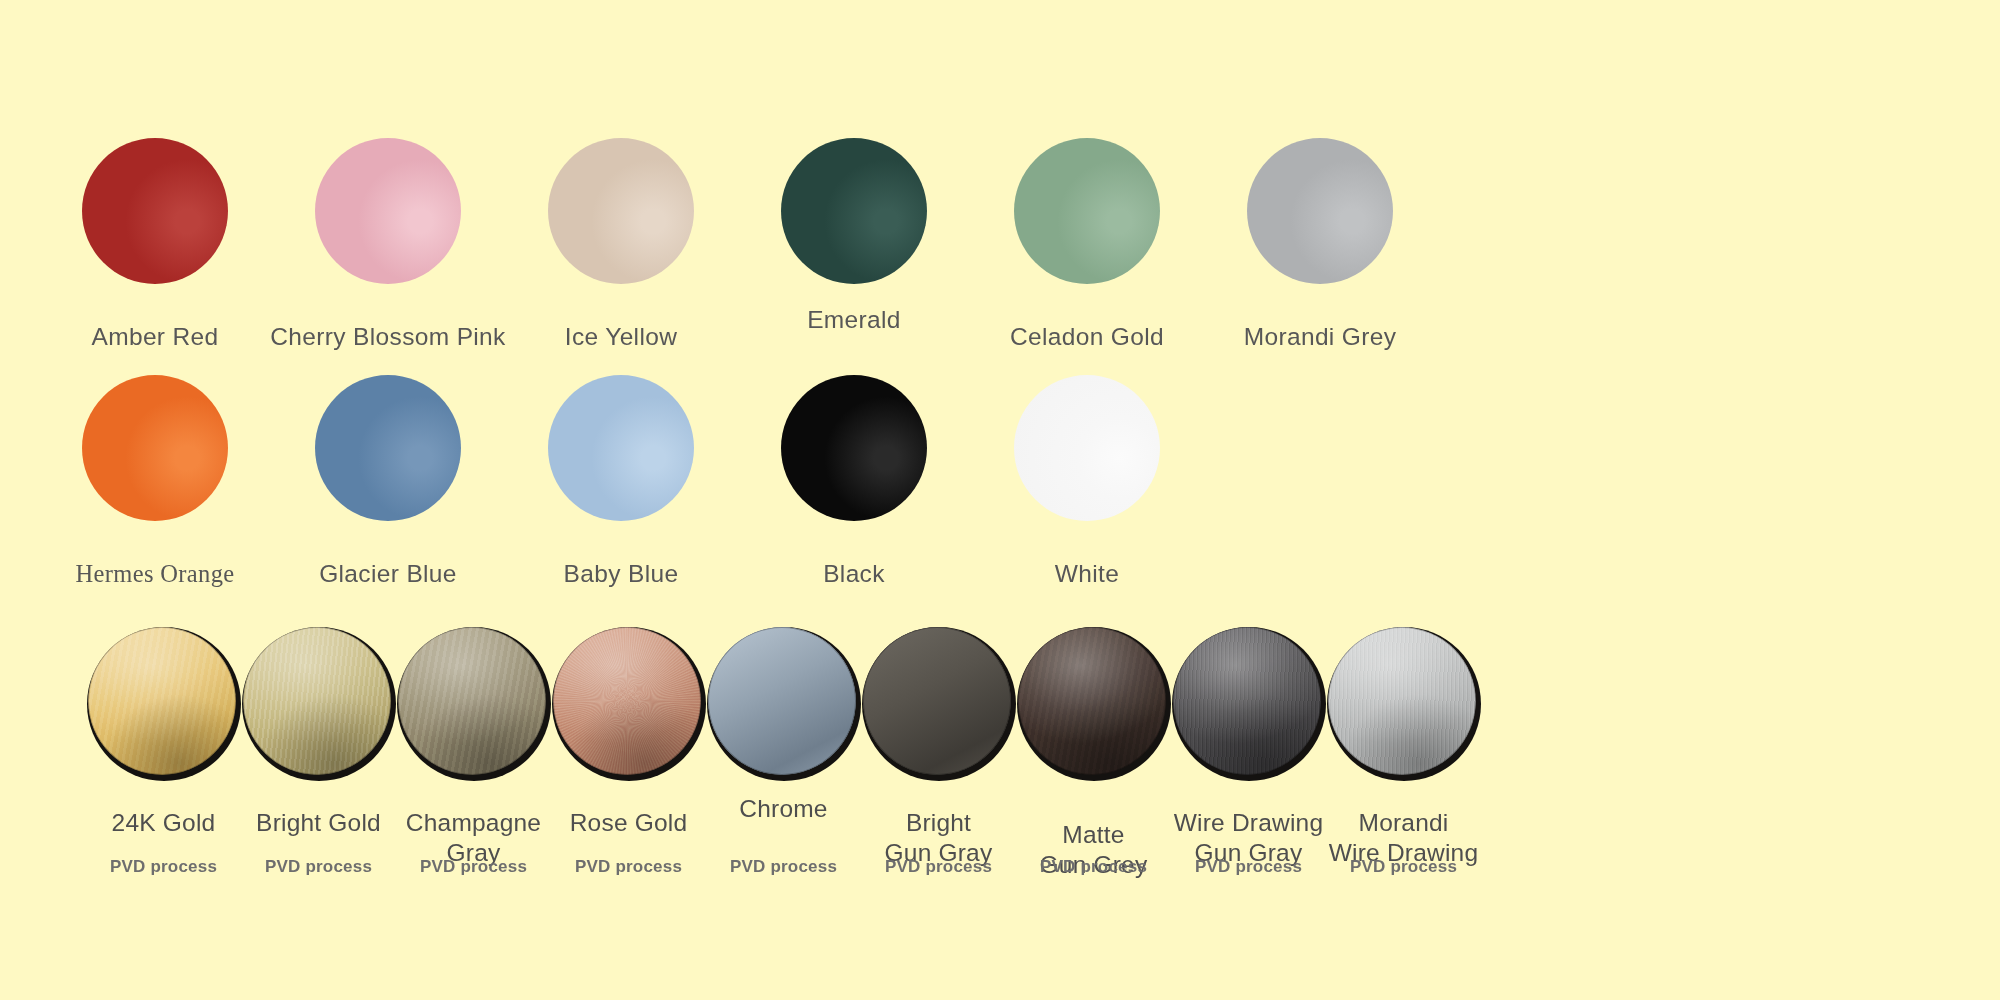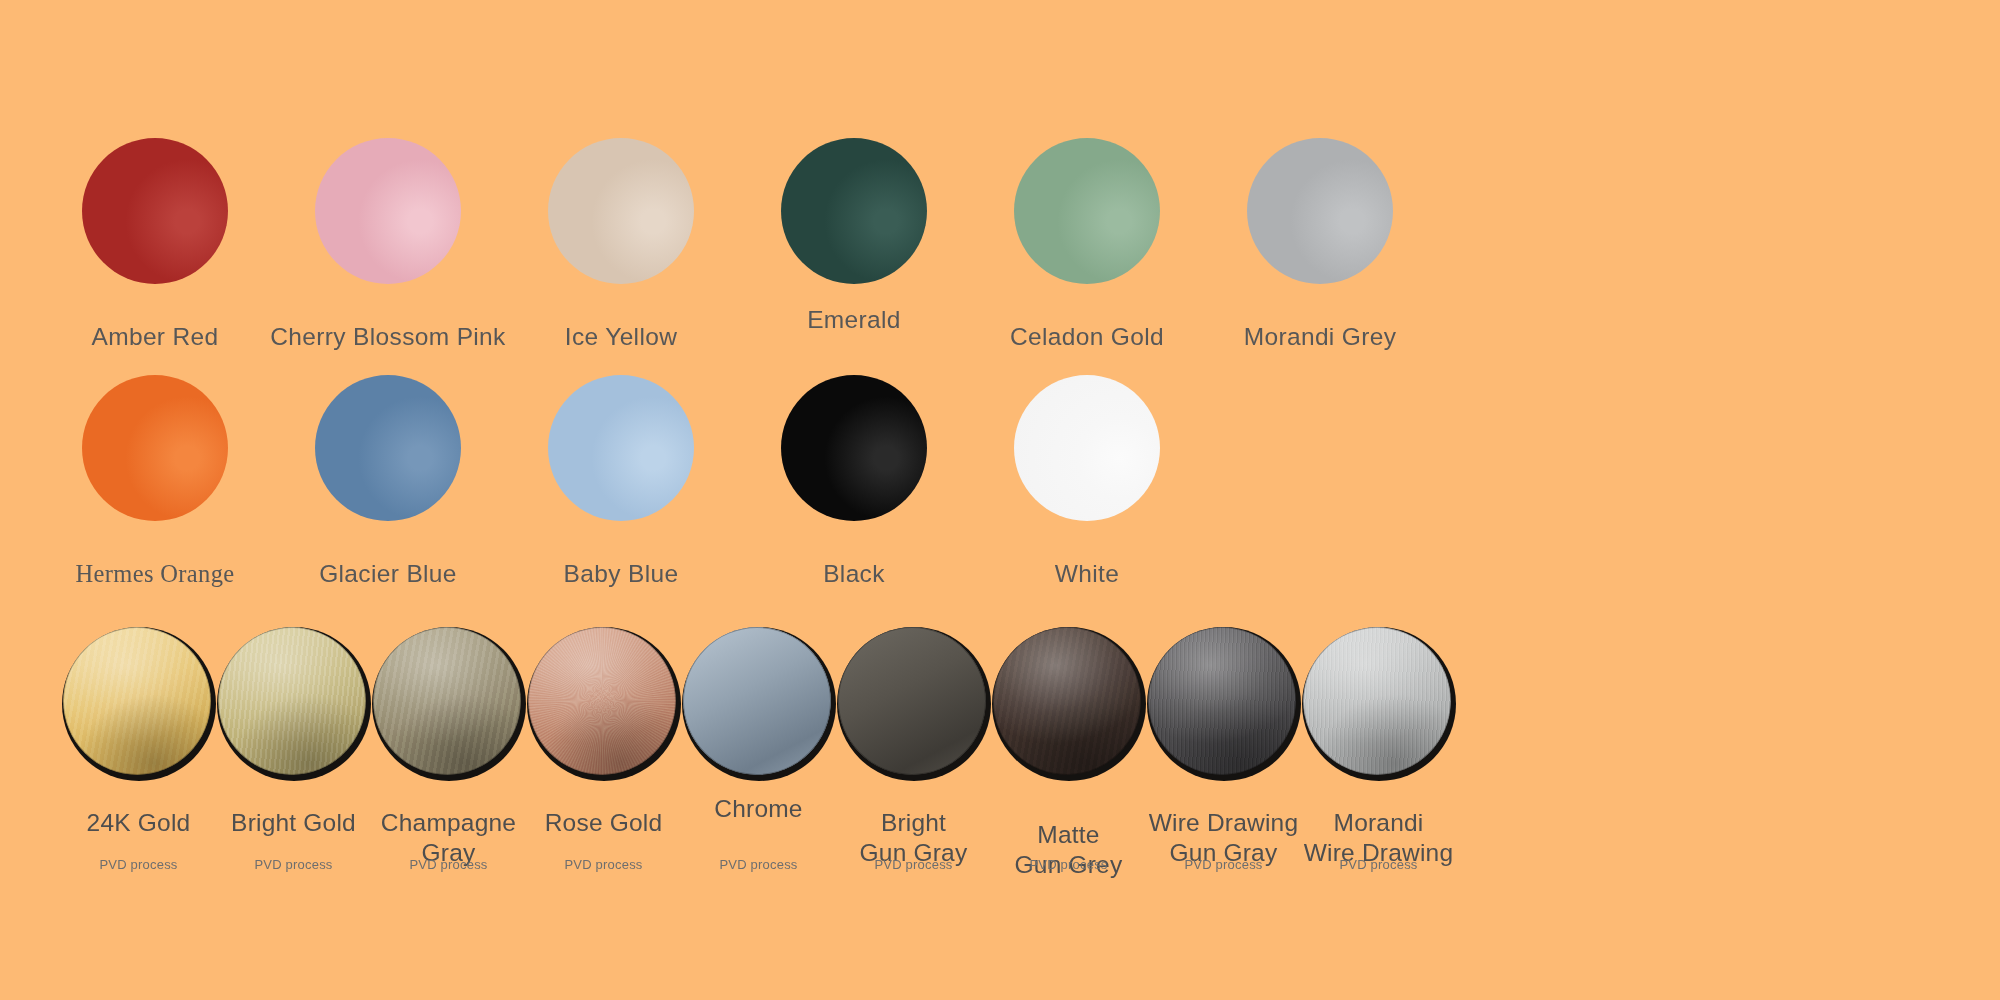--- a/index.html
+++ b/index.html
@@ -13,21 +13,21 @@
     height: 1000px;
     overflow: hidden;
     font-family: "Liberation Sans", "DejaVu Sans", sans-serif;
     -webkit-font-smoothing: antialiased;
   }
 
   .board {
     position: relative;
     width: 2000px;
     height: 1000px;
-    background: #fdba74;
+    background: #fef9c3;
   }
 
   
   .row {
     position: absolute;
     display: flex;
     align-items: flex-start;
   }
 
   .cell {
@@ -97,22 +97,22 @@
   .metal-label {
     font-size: 24.5px;
     font-weight: 400;
     color: #4e4e4e;
     letter-spacing: 0.2px;
     text-align: center;
     line-height: 1.22;
     white-space: pre-line;
   }
   .metal-sub {
-    font-size: 13px;
-    font-weight: 400;
+    font-size: 17px;
+    font-weight: 700;
     color: #6e6e6e;
     letter-spacing: 0.2px;
     text-align: center;
     white-space: nowrap;
   }
 </style>
 </head>
 <body>
 
 <div class="board">
@@ -160,21 +160,21 @@
       <div class="cell" style="width: 150px;">
         <div class="disc" style="width: 146px; height: 146px; background: radial-gradient(circle at 72% 57%, rgb(42, 42, 42) 0%, rgb(42, 42, 42) 9%, rgb(10, 10, 10) 46%, rgb(10, 10, 10) 100%);"></div>
         <div class="disc-label" style="margin-top: 39px;">Black</div>
       </div>
       <div class="cell" style="width: 150px;">
         <div class="disc" style="width: 146px; height: 146px; background: radial-gradient(circle at 72% 57%, rgb(251, 251, 251) 0%, rgb(247, 247, 247) 30%, rgb(243, 243, 243) 100%);"></div>
         <div class="disc-label" style="margin-top: 39px;">White</div>
       </div>
     </div>
 
-  <div class="row" id="row3" style="left:63px; top:627px; gap:4px;">
+  <div class="row" id="row3" style="left:88px; top:627px; gap:4px;">
       <div class="cell" style="width: 151px; position: relative; height: 230px;">
         <div class="metal-wrap" style="width: 154px; height: 154px;">
           <div class="metal-shadow"></div>
           <div class="metal" style="left: 1px; top: 0px; width: 148px; height: 148px;">
             <div class="base" style="background: linear-gradient(158deg, rgb(243, 221, 163) 0%, rgb(231, 198, 117) 45%, rgb(196, 159, 74) 100%);"></div>
             <div class="brush" style="background: repeating-linear-gradient(100deg, rgba(255, 255, 255, 0.13) 0px, rgba(255, 255, 255, 0.13) 3px, rgba(0, 0, 0, 0.07) 3px, rgba(0, 0, 0, 0.07) 7px);"></div>
             <div class="sheen" style="background: radial-gradient(105% 85% at 42% 26%, rgba(255, 255, 255, 0.34) 0%, rgba(255, 255, 255, 0.1) 38%, rgba(255, 255, 255, 0) 62%), radial-gradient(90% 80% at 62% 92%, rgba(0, 0, 0, 0.26) 0%, rgba(0, 0, 0, 0) 58%);"></div>
             <div class="rim"></div>
           </div>
         </div>

